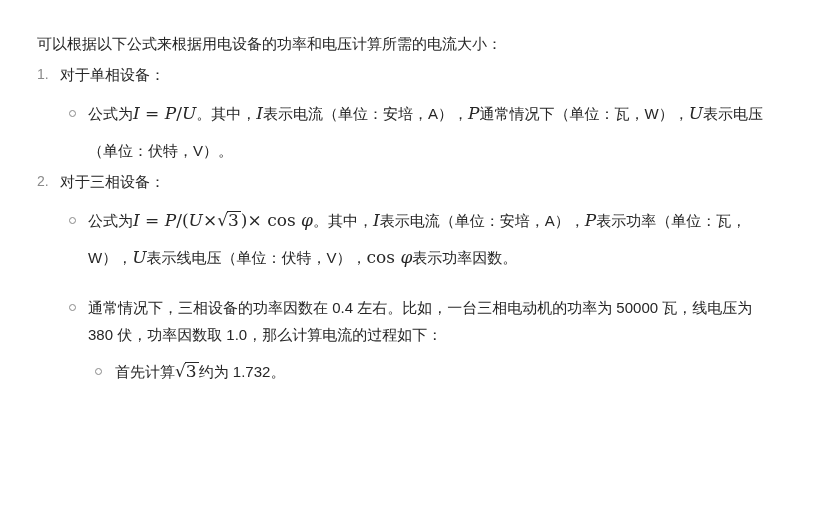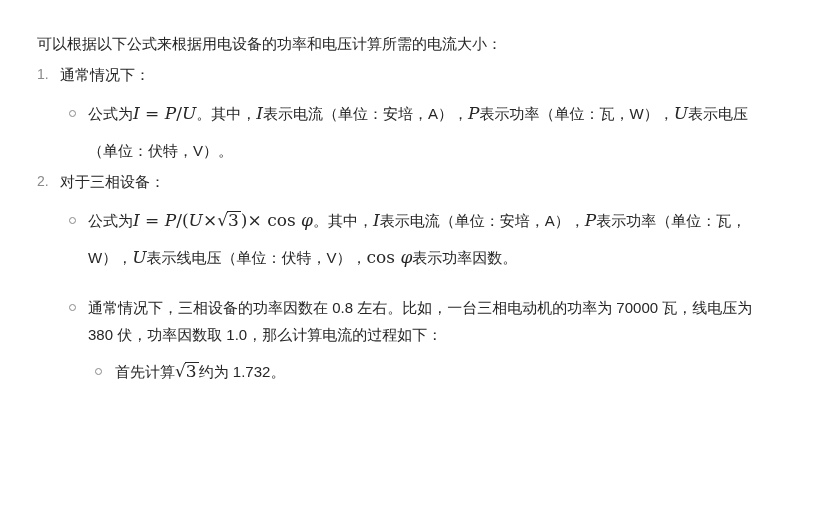--- a/index.html
+++ b/index.html
@@ -53,29 +53,29 @@
 <body>
 
 <div class="page">
   <div class="content">
 
     <p class="intro">可以根据以下公式来根据用电设备的功率和电压计算所需的电流大小：</p>
 
     <div class="oitem">
       <div class="ohead">
         <span class="onum">1.</span>
-        <span>通常情况下：</span>
+        <span>对于单相设备：</span>
       </div>
       <div class="obody">
 
         <div class="li lh37 mb2">
           <span class="umark">
               <span class="dot"></span>
             </span>
-          <div class="ubody"><span>公式为</span><span class="m mi">I</span><span class="m"> = </span><span class="m mi">P</span><span class="m">/</span><span class="m mi">U</span><span>。其中，</span><span class="m mi">I</span><span>表示电流（单位：安培，A），</span><span class="m mi">P</span><span>表示功率（单位：瓦，W），</span><span class="m mi">U</span><span>表示电压</span><br><span>（单位：伏特，V）。</span></div>
+          <div class="ubody"><span>公式为</span><span class="m mi">I</span><span class="m"> = </span><span class="m mi">P</span><span class="m">/</span><span class="m mi">U</span><span>。其中，</span><span class="m mi">I</span><span>表示电流（单位：安培，A），</span><span class="m mi">P</span><span>通常情况下（单位：瓦，W），</span><span class="m mi">U</span><span>表示电压</span><br><span>（单位：伏特，V）。</span></div>
         </div>
 
 
       </div>
     </div>
 
     <div class="oitem">
       <div class="ohead">
         <span class="onum">2.</span>
         <span>对于三相设备：</span>
@@ -86,21 +86,21 @@
           <span class="umark">
               <span class="dot"></span>
             </span>
           <div class="ubody"><span>公式为</span><span class="m mi">I</span><span class="m"> = </span><span class="m mi">P</span><span class="m">/(</span><span class="m mi">U</span><span class="m">×</span><span class="m">√<span class="rad">3</span></span><span class="m">)× cos </span><span class="m mi">φ</span><span>。其中，</span><span class="m mi">I</span><span>表示电流（单位：安培，A），</span><span class="m mi">P</span><span>表示功率（单位：瓦，</span><br><span>W），</span><span class="m mi">U</span><span>表示线电压（单位：伏特，V），</span><span class="m">cos </span><span class="m mi">φ</span><span>表示功率因数。</span></div>
         </div>
 
         <div class="li lh27 mb8">
           <span class="umark">
               <span class="dot"></span>
             </span>
-          <div class="ubody"><span>通常情况下，三相设备的功率因数在 0.8 左右。比如，一台三相电动机的功率为 70000 瓦，线电压为</span><br><span>380 伏，功率因数取 1.0，那么计算电流的过程如下：</span></div>
+          <div class="ubody"><span>通常情况下，三相设备的功率因数在 0.4 左右。比如，一台三相电动机的功率为 50000 瓦，线电压为</span><br><span>380 伏，功率因数取 1.0，那么计算电流的过程如下：</span></div>
         </div>
 
         <div style="margin-left:28px;">
           <div class="li li3 lh30 mb12">
             <span class="umark">
                 <span class="dot"></span>
               </span>
             <div class="ubody"><span>首先计算</span><span class="m">√<span class="rad">3</span></span><span>约为 1.732。</span></div>
           </div>
         </div>

